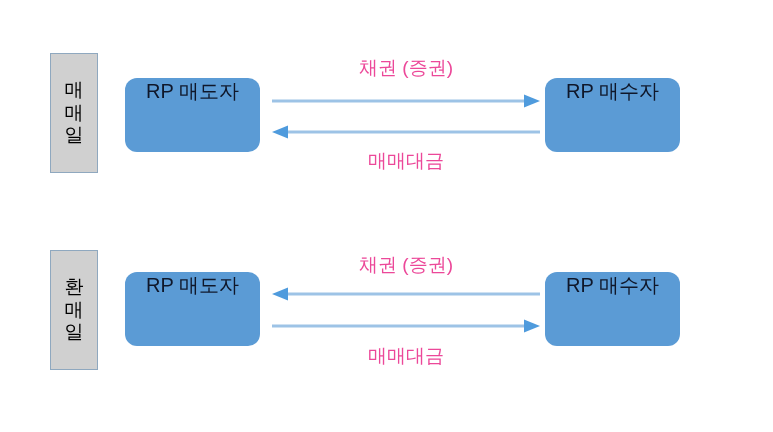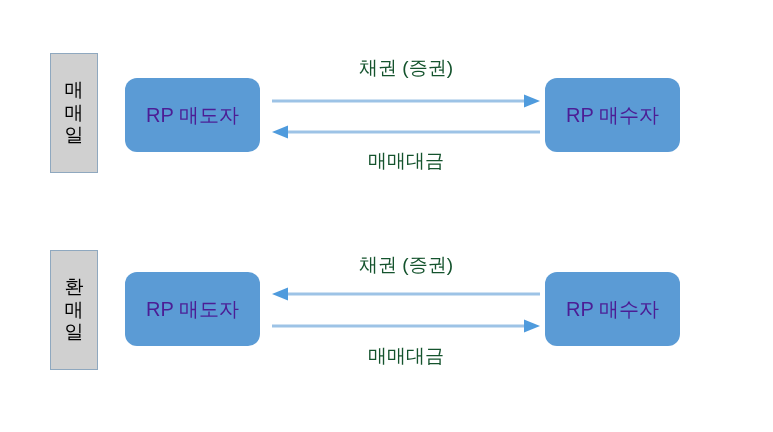--- a/index.html
+++ b/index.html
@@ -38,44 +38,43 @@
     text-align: center;
     white-space: pre-line;
   }
 
   
   .party-box {
     position: absolute;
     background: #5b9bd5;
     border-radius: 12px;
     display: flex;
-    align-items: center;
     justify-content: center;
-    color: #4c1d95;
+    color: #0f172a;
     font-size: 20px;
     box-sizing: border-box;
   }
 
   
   .flow {
     position: absolute;
     height: 16px;
   }
   .flow svg {
     display: block;
     width: 100%;
     height: 100%;
     overflow: visible;
   }
 
   
   .flow-caption {
     position: absolute;
     text-align: center;
-    color: #14532d;
+    color: #ec4899;
     font-size: 19px;
     white-space: nowrap;
   }
 </style>
 </head>
 <body>
 
 <div id="canvas">
 
   <div class="day-label" style="left:50px; top:53px; height:120px;">

